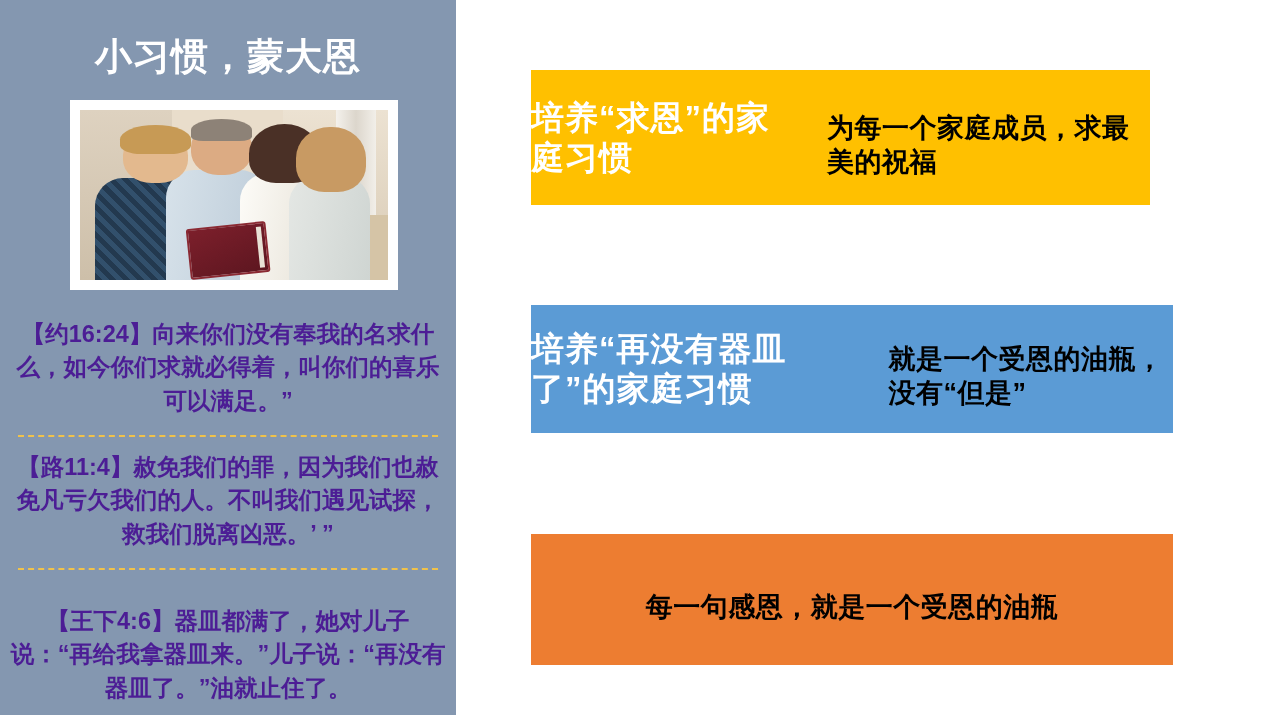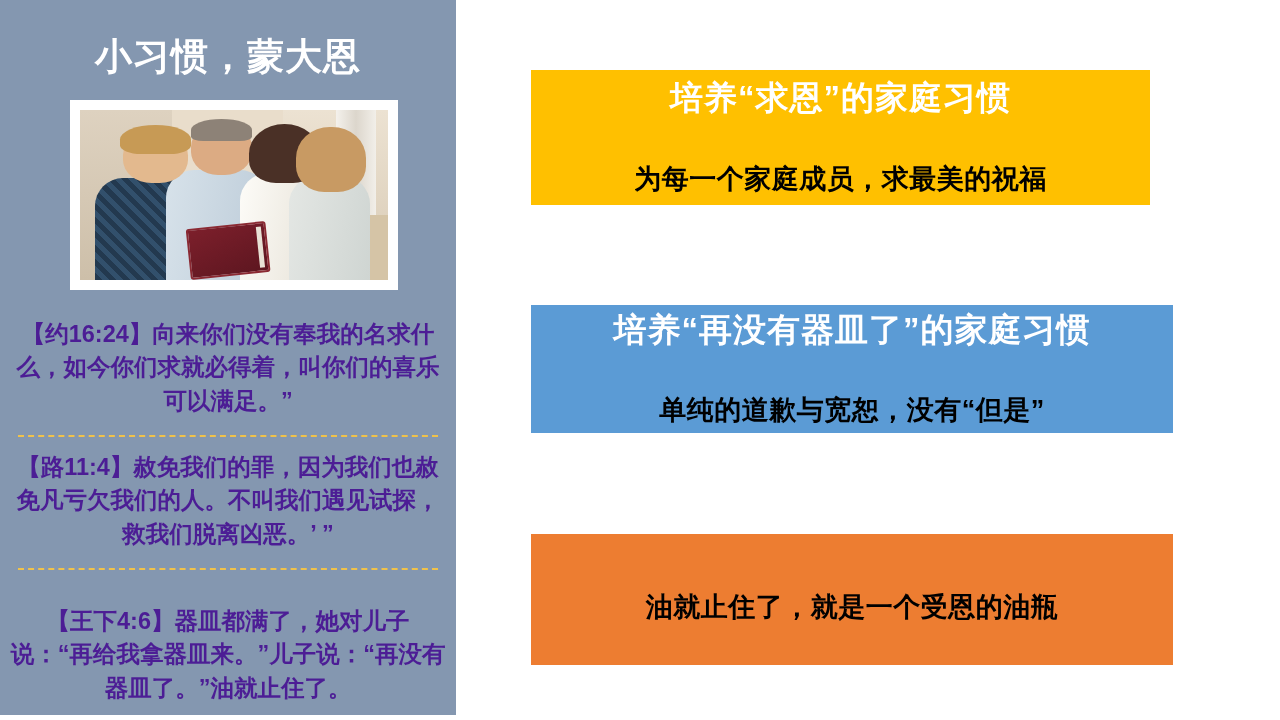--- a/index.html
+++ b/index.html
@@ -89,21 +89,21 @@
   .divider {
     position:absolute; left:18px; width:420px; height:0;
     border-top:2px dashed #f0c24a;
   }
   .div-1 { top:435px; }
   .div-2 { top:568px; }
 
   
   .banner {
     position:absolute;
-    display:flex; flex-direction:column;
+    display:flex; flex-direction:row;
     align-items:center; justify-content:center;
     text-align:left;
     gap:29px;
   }
   .banner .headline {
     color:#ffffff; font-weight:bold; font-size:33px;
     line-height:1.2; letter-spacing:1px;
   }
   .banner .subline {
     color:#000000; font-weight:bold; font-size:27px;
@@ -158,20 +158,20 @@
     <div class="scripture sc-3">【王下4:6】器皿都满了，她对儿子说：“再给我拿器皿来。”儿子说：“再没有器皿了。”油就止住了。</div>
   </div>
 
   <div class="banner banner-yellow">
     <div class="headline">培养“求恩”的家庭习惯</div>
     <div class="subline">为每一个家庭成员，求最美的祝福</div>
   </div>
 
   <div class="banner banner-blue">
     <div class="headline">培养“再没有器皿了”的家庭习惯</div>
-    <div class="subline">单纯的道歉与宽恕，没有“但是”</div>
+    <div class="subline">就是一个受恩的油瓶，没有“但是”</div>
   </div>
 
   <div class="banner banner-orange">
-    <div class="subline">油就止住了，就是一个受恩的油瓶</div>
+    <div class="subline">每一句感恩，就是一个受恩的油瓶</div>
   </div>
 
 </div>
 
 </body></html>

